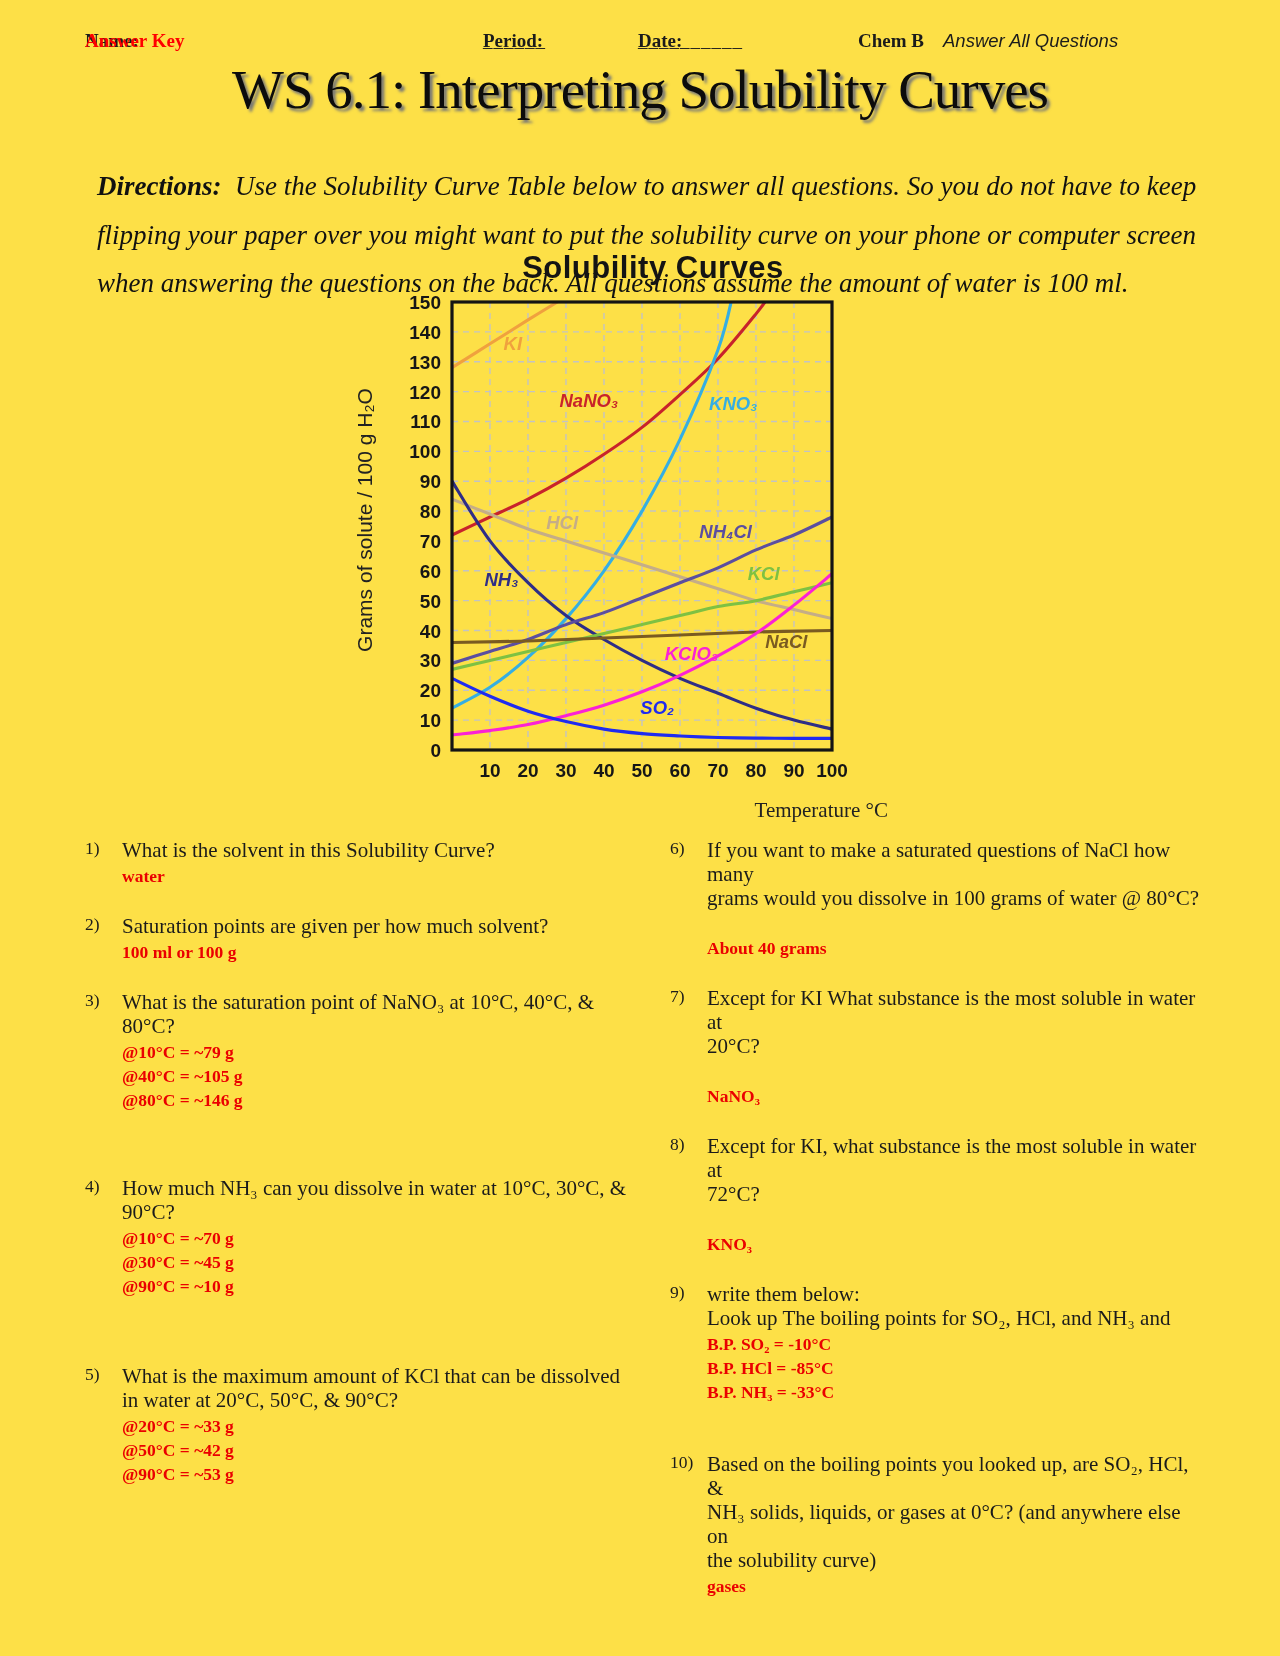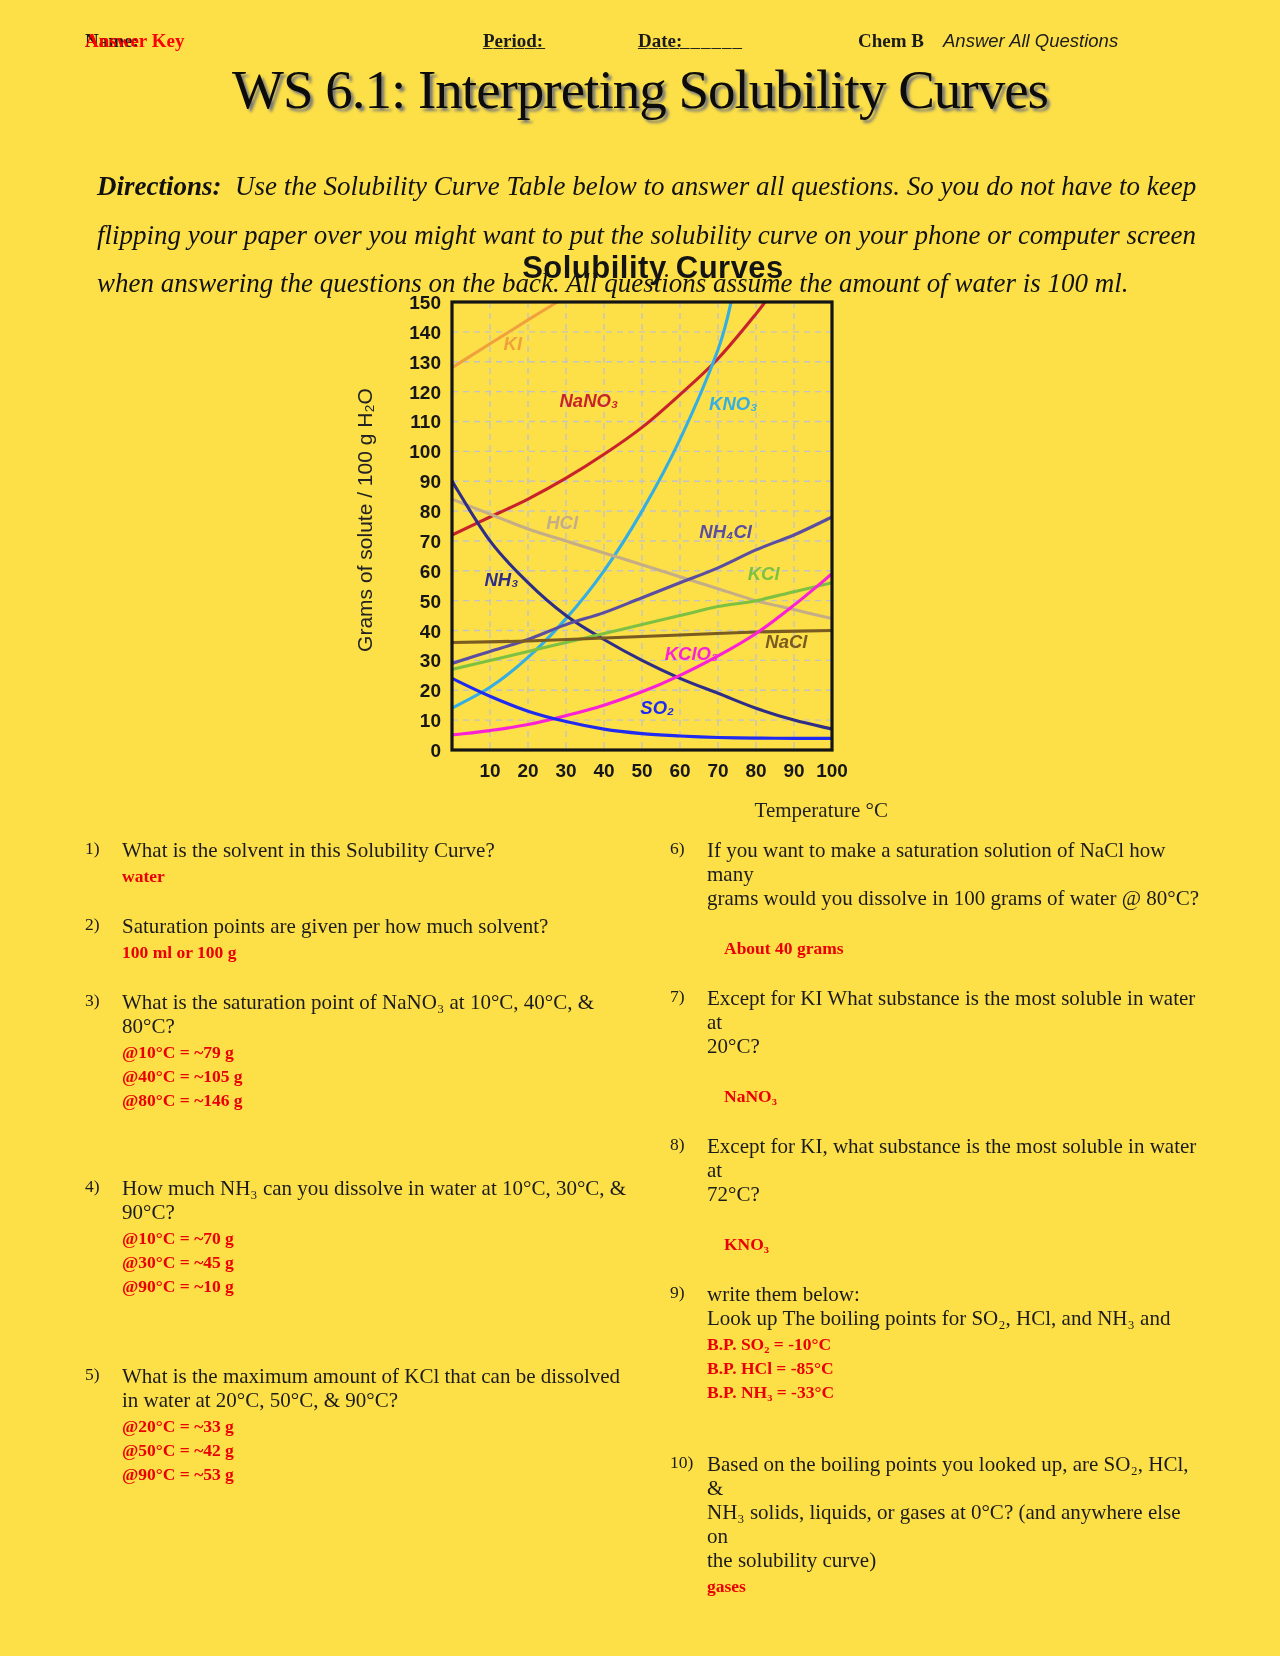--- a/index.html
+++ b/index.html
@@ -49,21 +49,21 @@
                           font-weight:bold;font-style:italic;font-size:18.5px;}
 
   
   .questions{position:absolute;top:838px;left:85px;width:1115px;display:grid;
              grid-template-columns:585px 1fr;}
   .question{display:flex;margin-bottom:26px;}
   .q-num{width:37px;flex-shrink:0;font-size:17.5px;}
   .q-body{flex:1;}
   .q-line{font-size:21px;line-height:24px;}
   .q-answers{margin-top:2px;}
-  .q-answers.gap{margin-top:26px;margin-left:17px;}
+  .q-answers.gap{margin-top:26px;}
   .q-answer{color:#ea0000;font-weight:bold;font-size:17.5px;line-height:24px;}
   .col-left .question:nth-child(3){margin-bottom:64px;}
   .col-left .question:nth-child(4){margin-bottom:66px;}
   .col-right .question:nth-child(4){margin-bottom:48px;}
 </style>
 </head>
 <body>
 
 <div class="page">
 
@@ -231,21 +231,21 @@
               <div class="q-answer">@50°C = ~42 g</div>
               <div class="q-answer">@90°C = ~53 g</div>
             </div>
           </div>
         </div>
       </div>
     <div class="col col-right" id="col-right">
         <div class="question">
           <div class="q-num">6)</div>
           <div class="q-body">
-            <div class="q-line">If you want to make a saturation solution of NaCl how many</div>
+            <div class="q-line">If you want to make a saturated questions of NaCl how many</div>
             <div class="q-line">grams would you dissolve in 100 grams of water @ 80°C?</div>
             <div class="q-answers gap">
               <div class="q-answer">About 40 grams</div>
             </div>
           </div>
         </div>
         <div class="question">
           <div class="q-num">7)</div>
           <div class="q-body">
             <div class="q-line">Except for KI What substance is the most soluble in water at</div>

